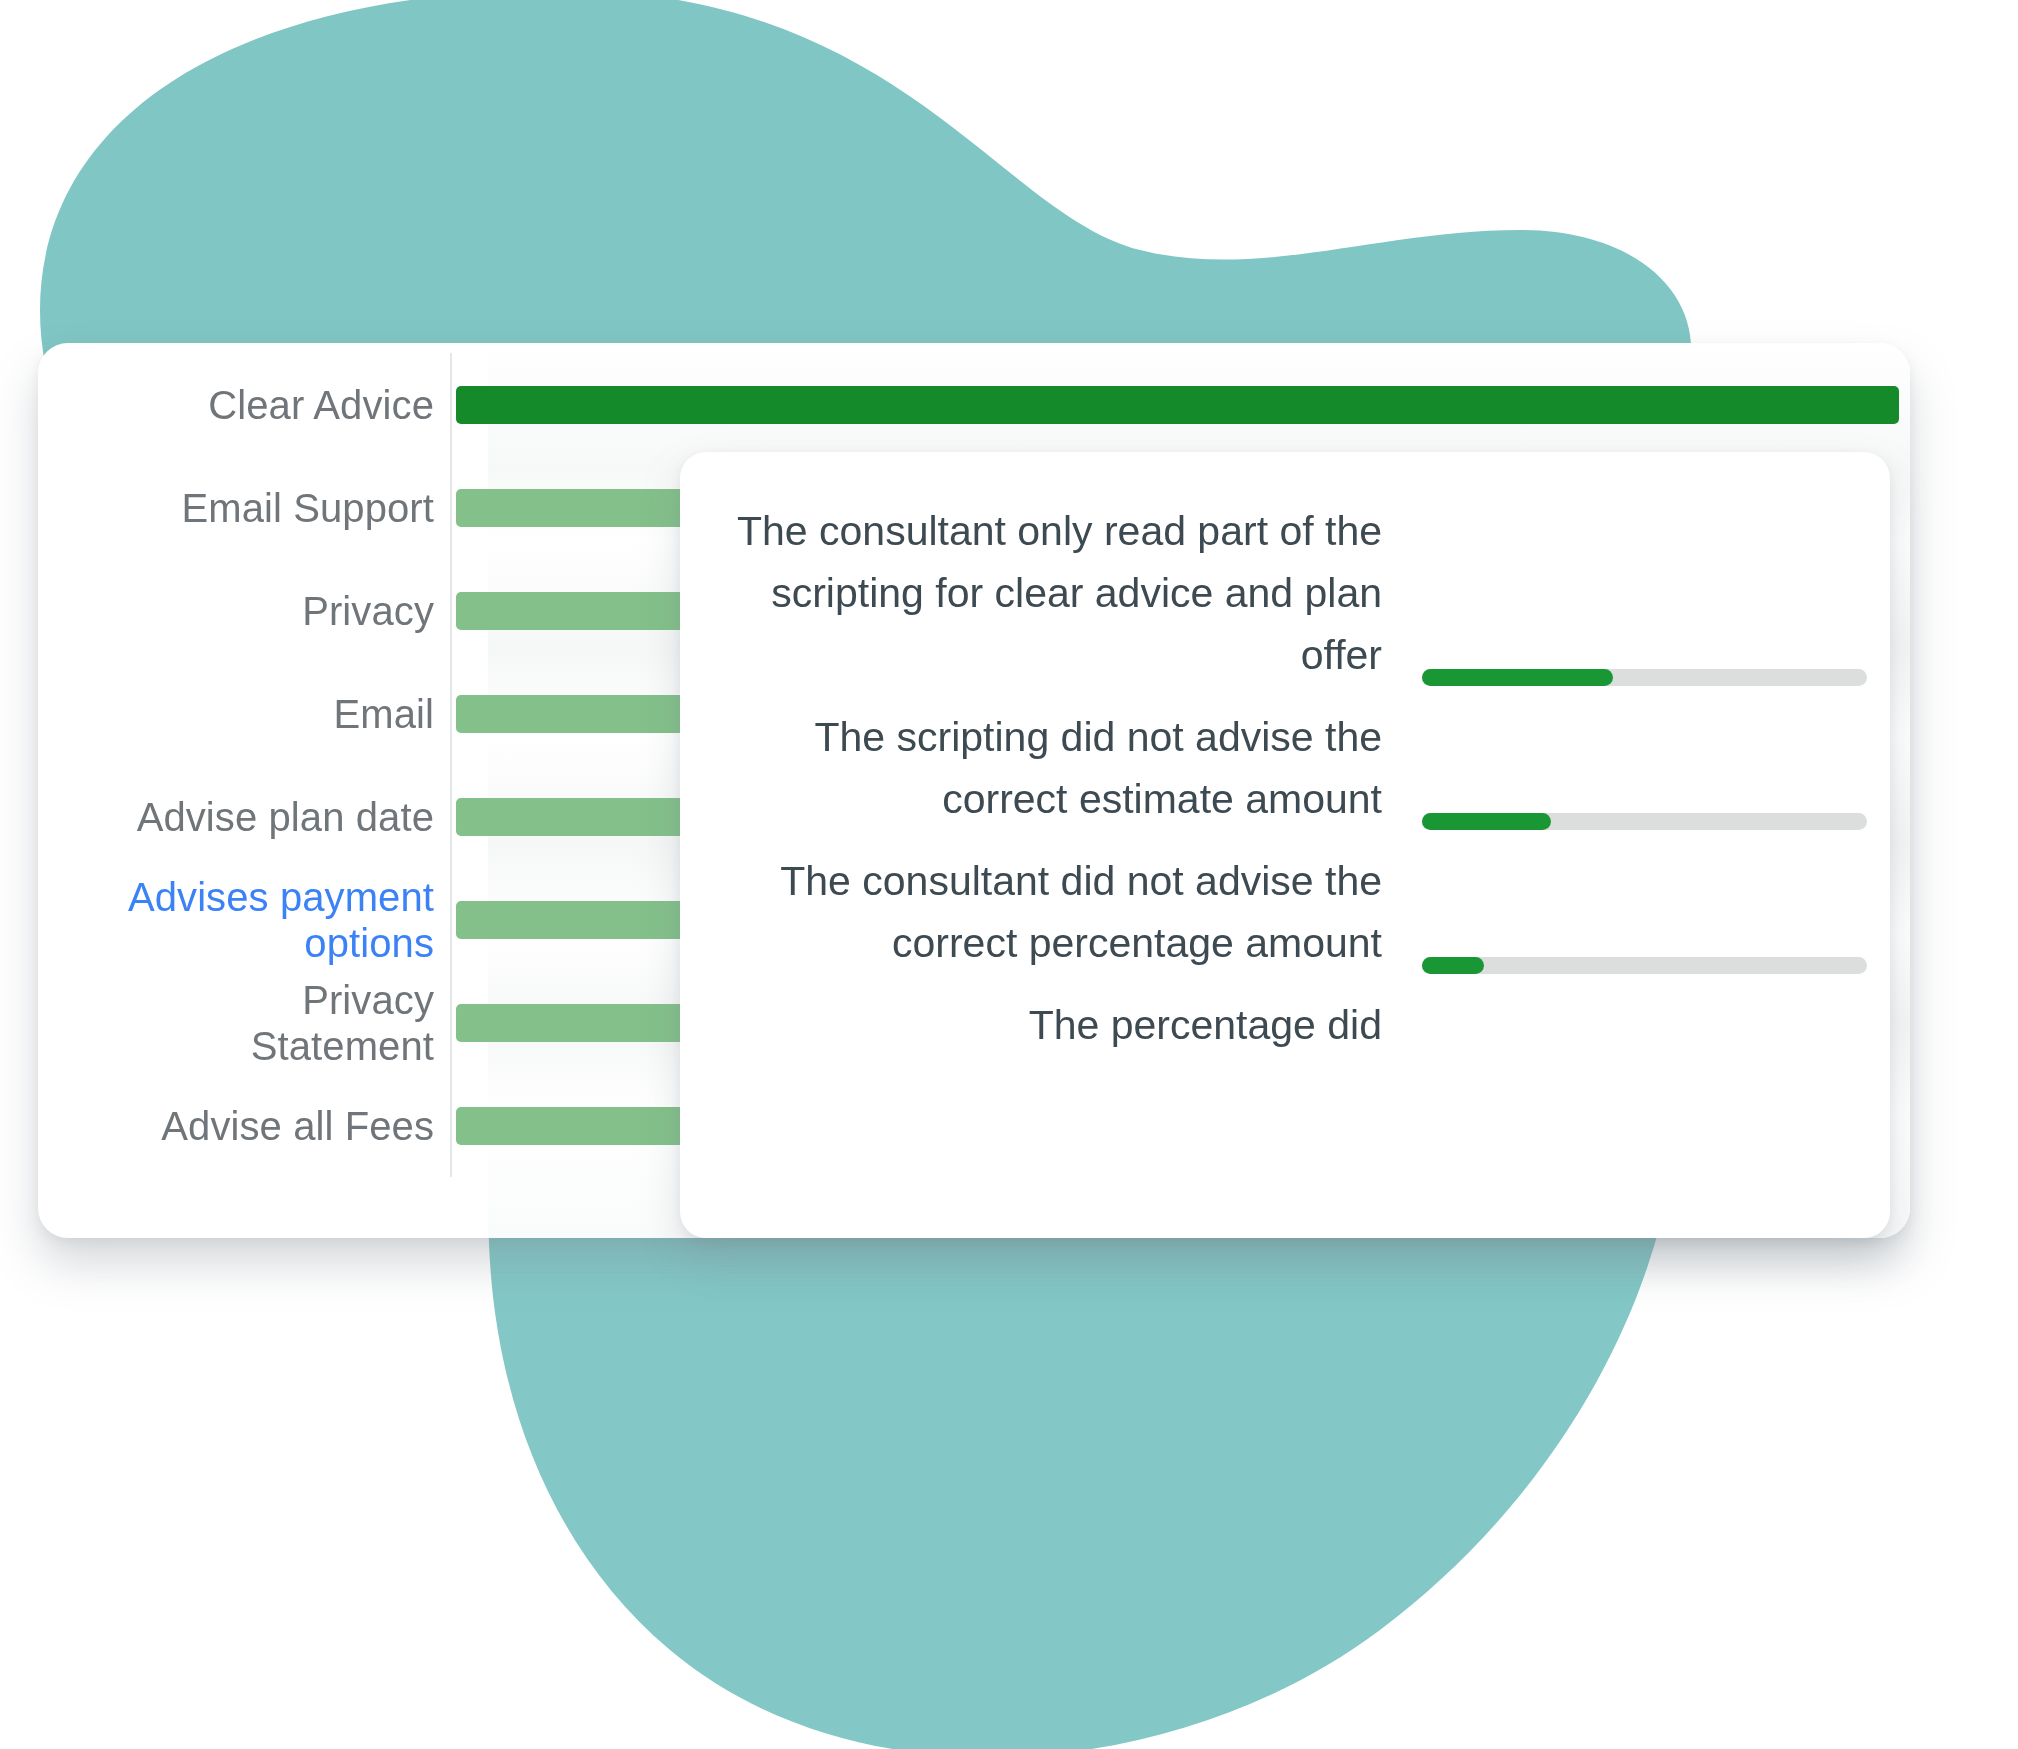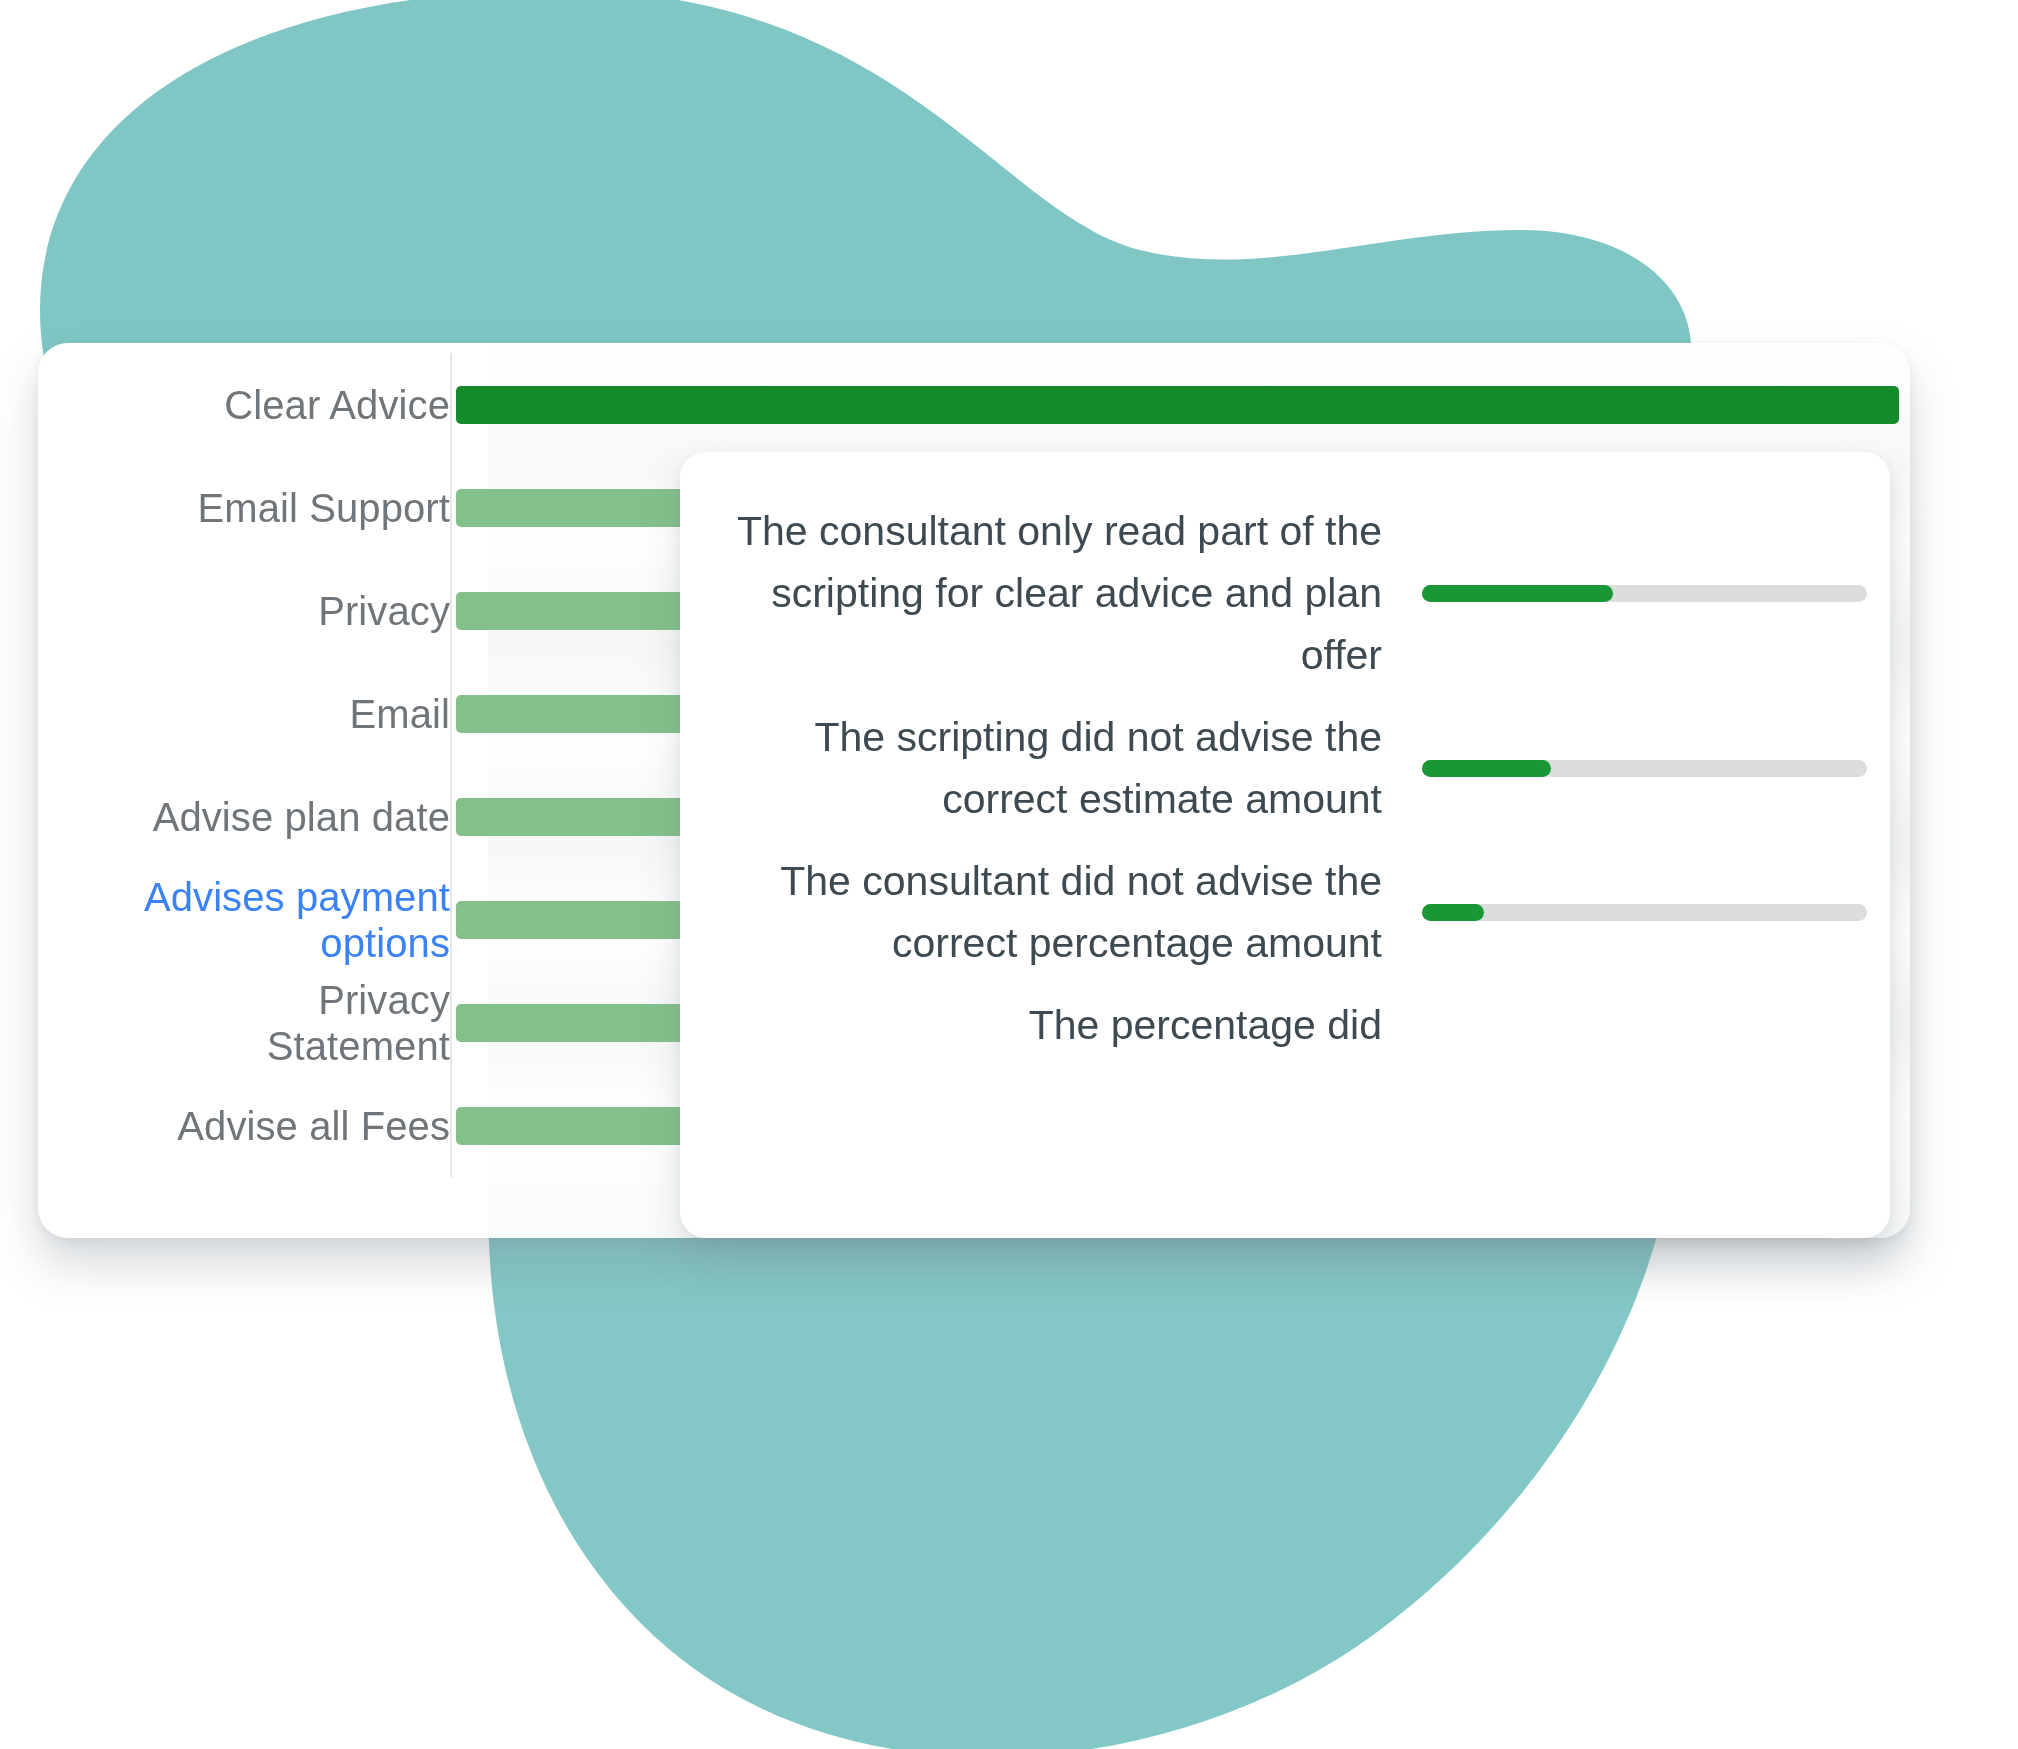--- a/index.html
+++ b/index.html
@@ -84,21 +84,21 @@
   .chart-row {
     position: relative;
     display: flex;
     align-items: center;
     height: 103px;
     flex: 0 0 auto;
   }
 
   .row-label {
     width: 412px;
-    padding-right: 0;
+    padding-right: 16px;
     box-sizing: border-box;
     text-align: right;
     font-size: 40px;
     line-height: 46px;
     color: #70757a;
     letter-spacing: 0.1px;
     white-space: pre-line;
   }
 
   .row-track {
@@ -135,21 +135,21 @@
     position: absolute;
     left: 0;
     top: 38px;
     right: 0;
     display: flex;
     flex-direction: column;
   }
 
   .detail-row {
     display: flex;
-    align-items: center;
+    align-items: flex-end;
     padding: 10px 0;
   }
 
   .detail-label {
     width: 720px;
     padding-right: 18px;
     box-sizing: border-box;
     text-align: right;
     font-size: 41px;
     line-height: 62px;

